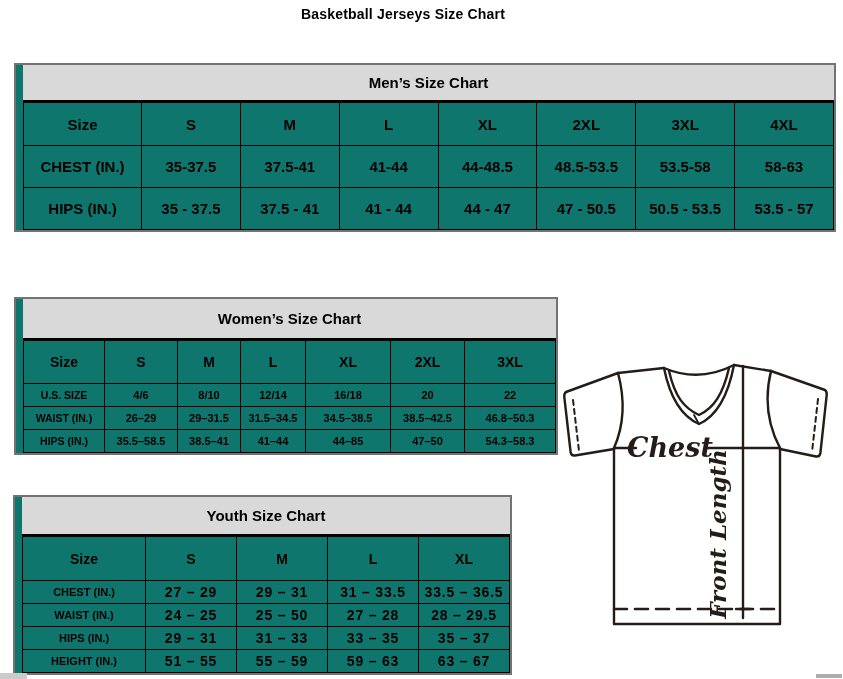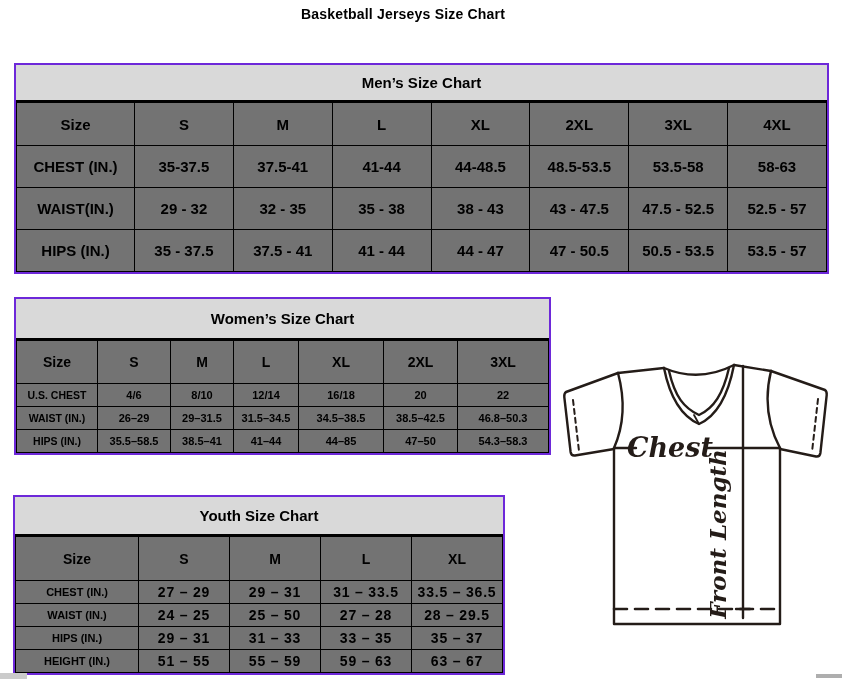--- a/index.html
+++ b/index.html
@@ -4,21 +4,21 @@
 <style>
   html,body { margin:0; padding:0; }
   body {
     width:843px; height:679px; position:relative; overflow:hidden;
     background:#ffffff; font-family:"Liberation Sans", sans-serif; color:#000;
   }
   .page-title {
     position:absolute; top:6px; left:0; width:806px; text-align:center;
     font-size:14px; font-weight:bold; letter-spacing:0.2px;
   }
-  .size-box { position:absolute; border:2px solid #6d28d9; background:#737373; }
+  .size-box { position:absolute; border:2px solid #737373; background:#0f766e;padding-left:7px; }
   .size-caption {
     background:#d9d9d9; border-bottom:2px solid #000; font-weight:bold;
     display:flex; align-items:center; justify-content:center; font-size:15px;
   }
   table { border-collapse:collapse; width:100%; table-layout:fixed; }
   th, td {
     border:1px solid #000; text-align:center; vertical-align:middle;
     font-weight:bold; padding:0;
   }
   
@@ -87,30 +87,20 @@
           <th>CHEST (IN.)</th>
           <td>35-37.5</td>
           <td>37.5-41</td>
           <td>41-44</td>
           <td>44-48.5</td>
           <td>48.5-53.5</td>
           <td>53.5-58</td>
           <td>58-63</td>
         </tr>
         <tr>
-          <th>WAIST(IN.)</th>
-          <td>29 - 32</td>
-          <td>32 - 35</td>
-          <td>35 - 38</td>
-          <td>38 - 43</td>
-          <td>43 - 47.5</td>
-          <td>47.5 - 52.5</td>
-          <td>52.5 - 57</td>
-        </tr>
-        <tr>
           <th>HIPS (IN.)</th>
           <td>35 - 37.5</td>
           <td>37.5 - 41</td>
           <td>41 - 44</td>
           <td>44 - 47</td>
           <td>47 - 50.5</td>
           <td>50.5 - 53.5</td>
           <td>53.5 - 57</td>
         </tr>
       </tbody>
@@ -126,21 +116,21 @@
           <th>S</th>
           <th>M</th>
           <th>L</th>
           <th>XL</th>
           <th>2XL</th>
           <th>3XL</th>
         </tr>
       </thead>
       <tbody>
         <tr>
-          <th>U.S. CHEST</th>
+          <th>U.S. SIZE</th>
           <td>4/6</td>
           <td>8/10</td>
           <td>12/14</td>
           <td>16/18</td>
           <td>20</td>
           <td>22</td>
         </tr>
         <tr>
           <th>WAIST (IN.)</th>
           <td>26–29</td>

